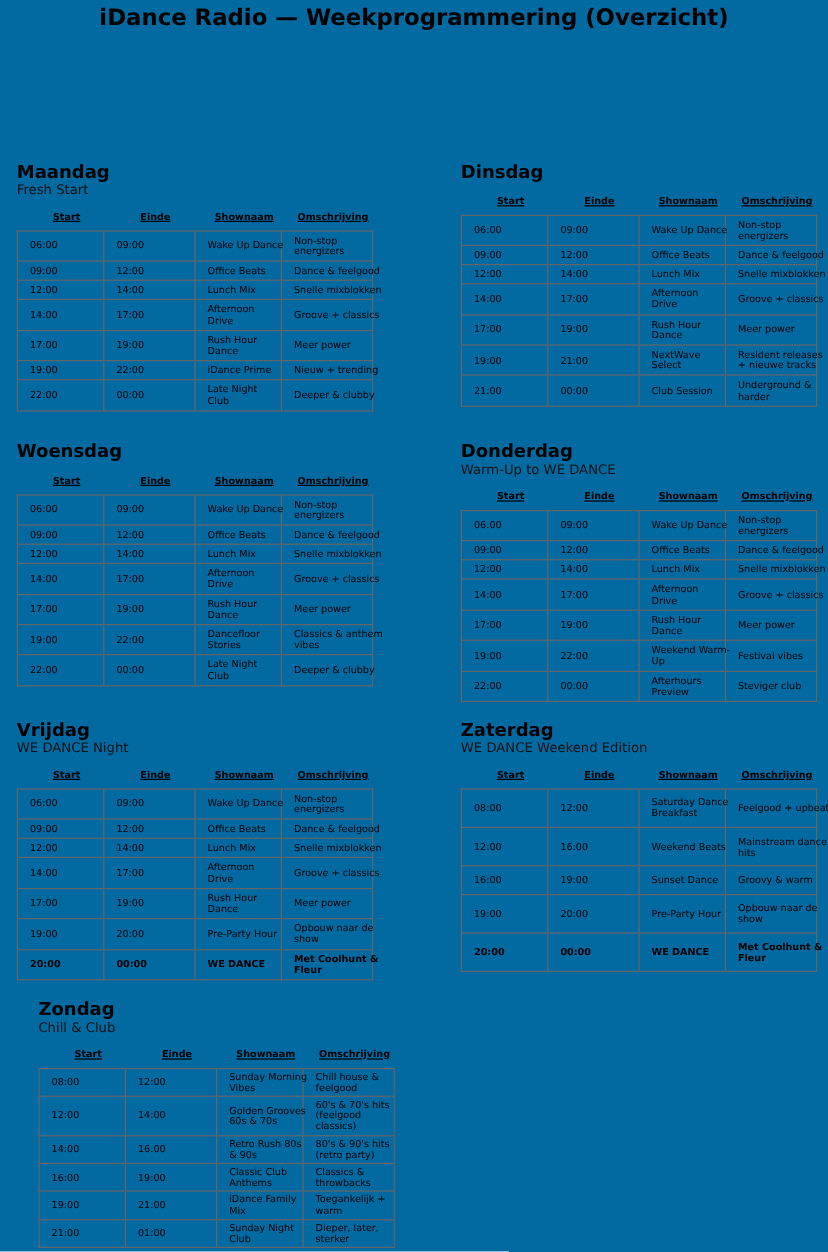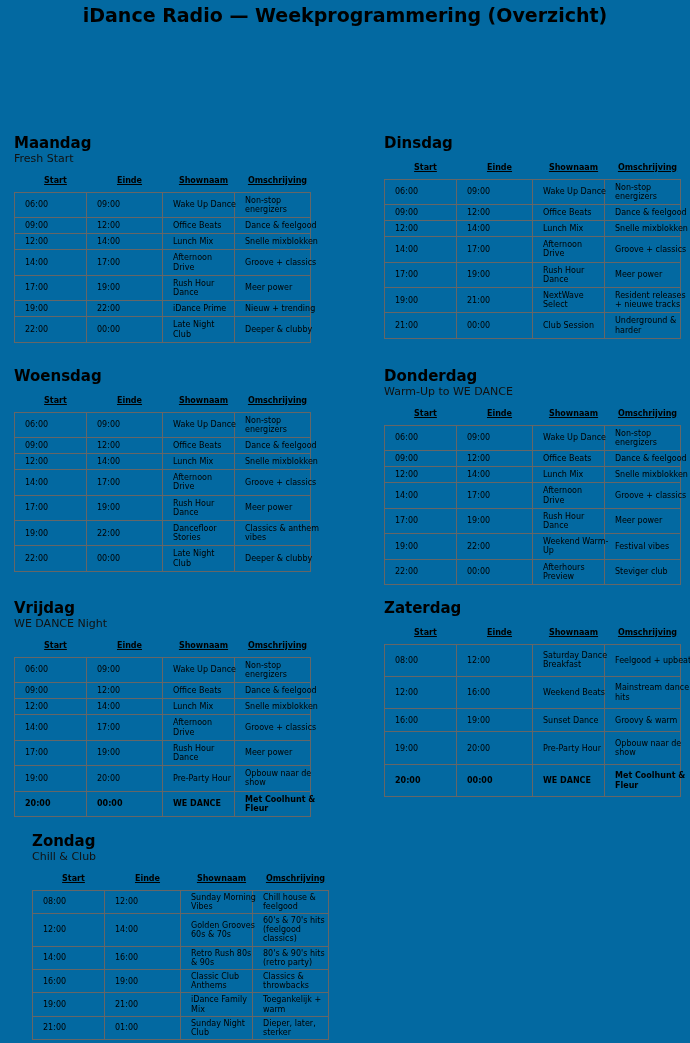--- a/index.html
+++ b/index.html
@@ -415,20 +415,21 @@
               <td>00:00</td>
               <td>WE DANCE</td>
               <td>Met Coolhunt &amp;
 Fleur</td>
             </tr>
           </tbody>
         </table>
       </div>
       <div class="section" style="left: 384px; top: 600px;">
         <h2 class="day-name">Zaterdag</h2>
+        <div class="day-sub">WE DANCE Weekend Edition</div>
         <table class="schedule pad-lg">
           <colgroup>
             <col style="width: 72px;">
             <col style="width: 76px;">
             <col style="width: 72px;">
             <col style="width: 76px;">
           </colgroup>
           <thead>
             <tr>
               <th>Start</th>

